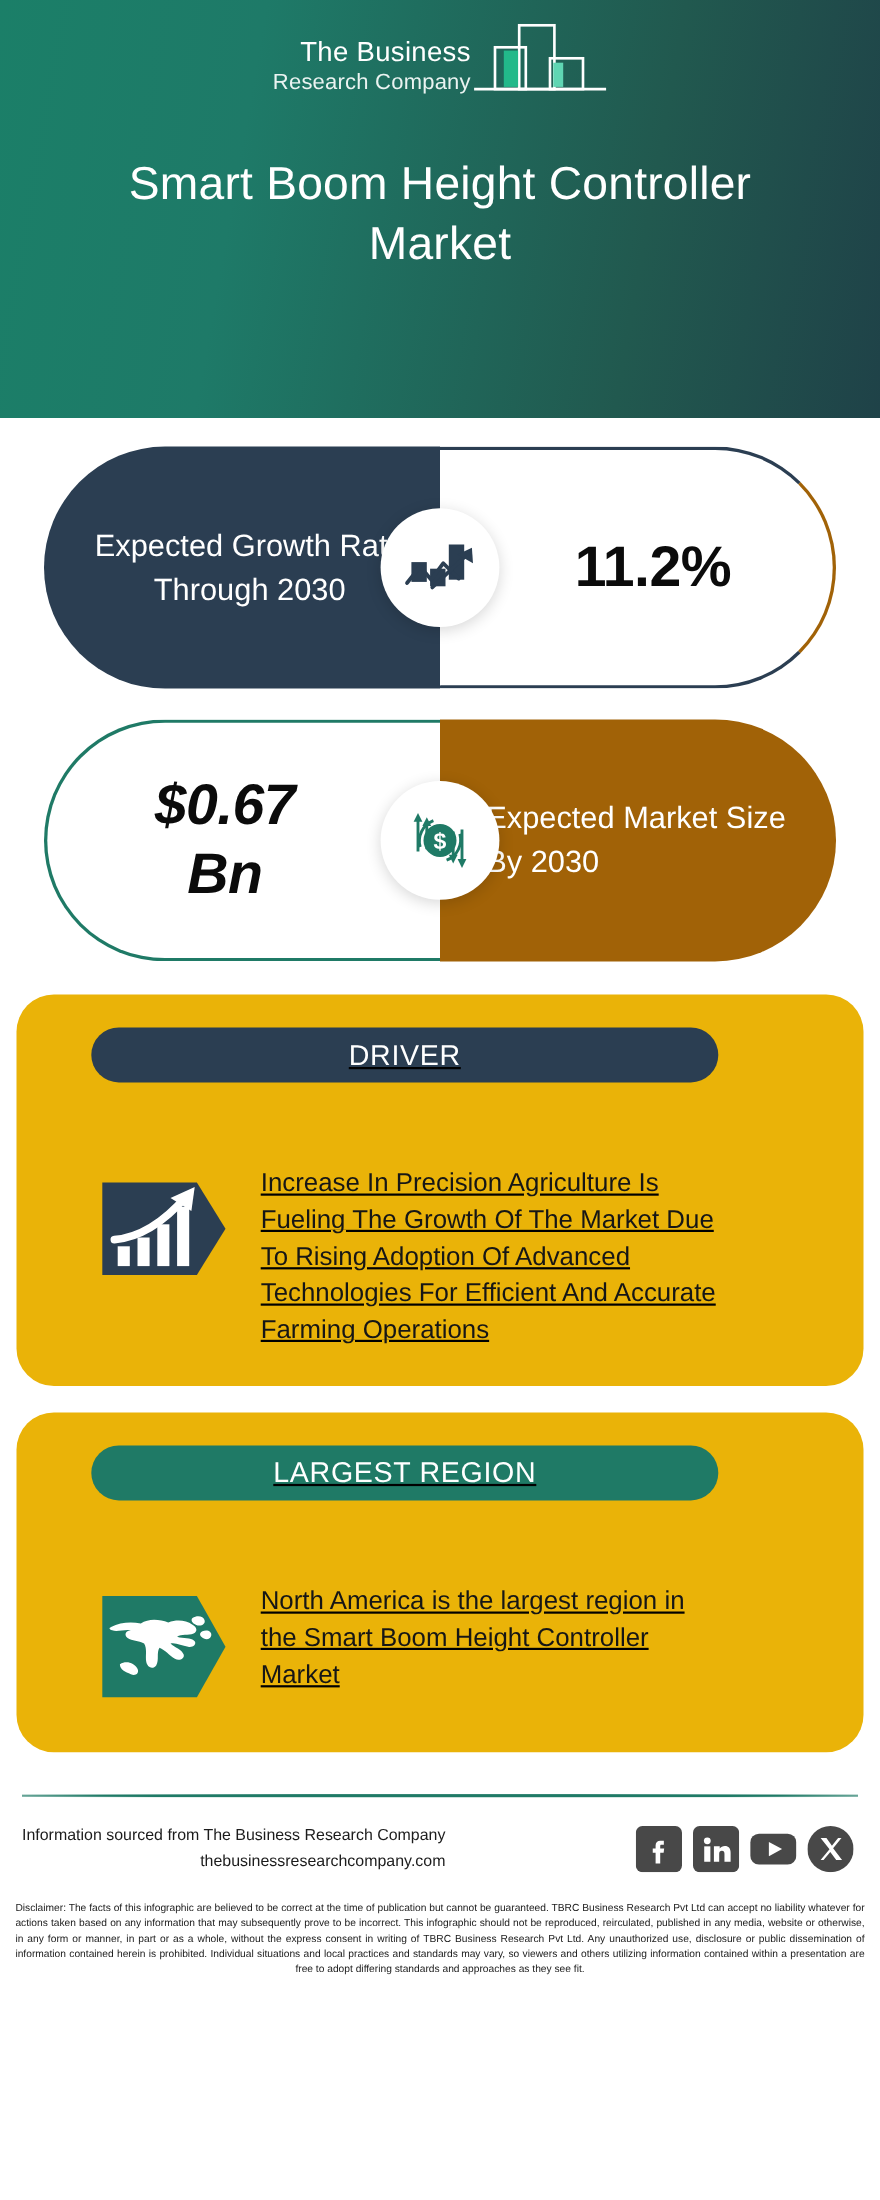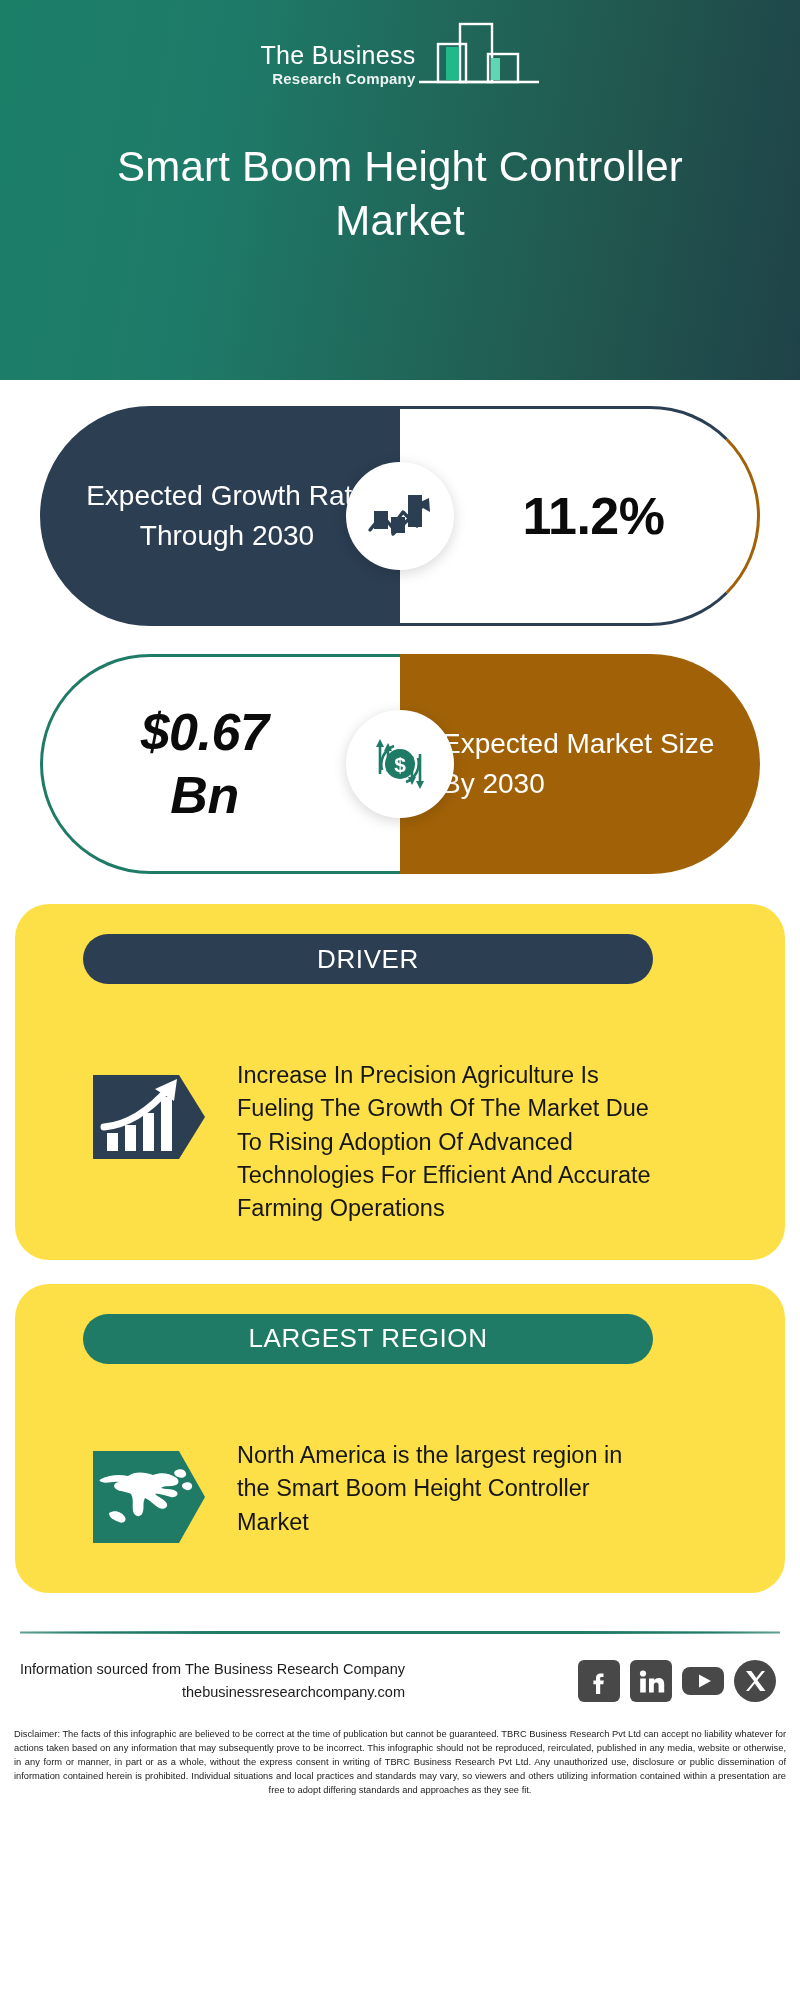--- a/index.html
+++ b/index.html
@@ -31,24 +31,24 @@
   .logo-text { text-align: right; padding-bottom: 4px; }
   .logo-line1 {
     color: #ffffff;
     font-size: 25px;
     letter-spacing: .3px;
     line-height: 1.0;
     font-weight: 400;
   }
   .logo-line2 {
     color: #eaf3f1;
-    font-size: 15px;
+    font-size: 20px;
     letter-spacing: .2px;
     line-height: 1.5;
-    font-weight: 700;
+    font-weight: 400;
   }
   .logo-mark { margin-left: 2px; margin-bottom: 2px; }
 
   .title {
     position: absolute;
     top: 140px;
     left: 0; right: 0;
     text-align: center;
     color: #ffffff;
     font-size: 42px;
@@ -141,23 +141,24 @@
     background: #fff;
     box-shadow: 0 3px 14px rgba(0,0,0,.16);
     display: flex; align-items: center; justify-content: center;
     z-index: 4;
   }
 
   
   .panel {
     width: 770px;
     margin: 0 auto;
-    background: #fde047;
+    background: #eab308;
     border-radius: 34px;
     padding: 30px 0 34px 0;
+    text-decoration: underline;
   }
   .panel-driver { margin-top: 30px; }
   .panel-region { margin-top: 24px; }
 
   .pill {
     width: 570px;
     margin: 0 auto 0 68px;
     height: 50px;
     border-radius: 26px;
     display: flex;

